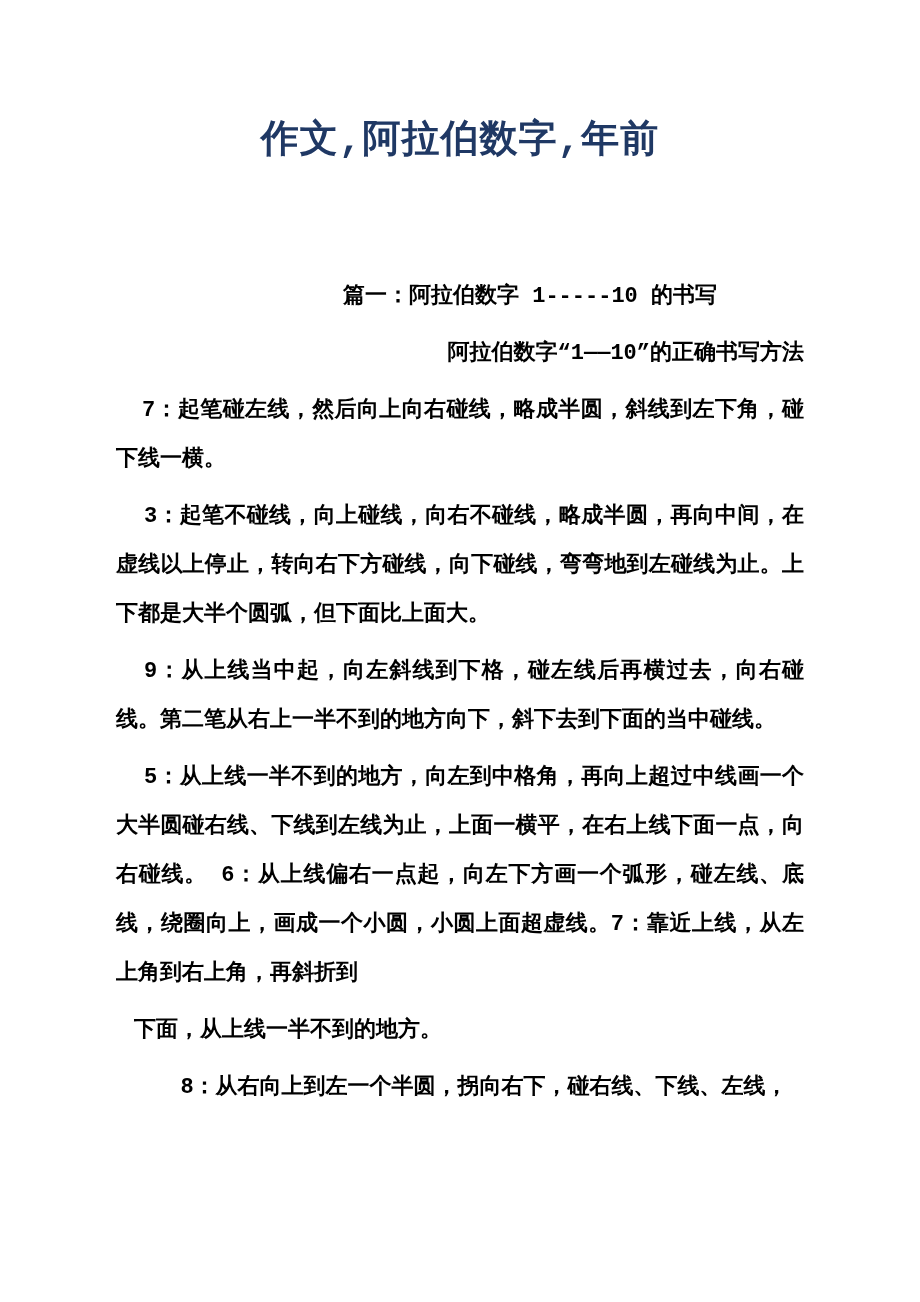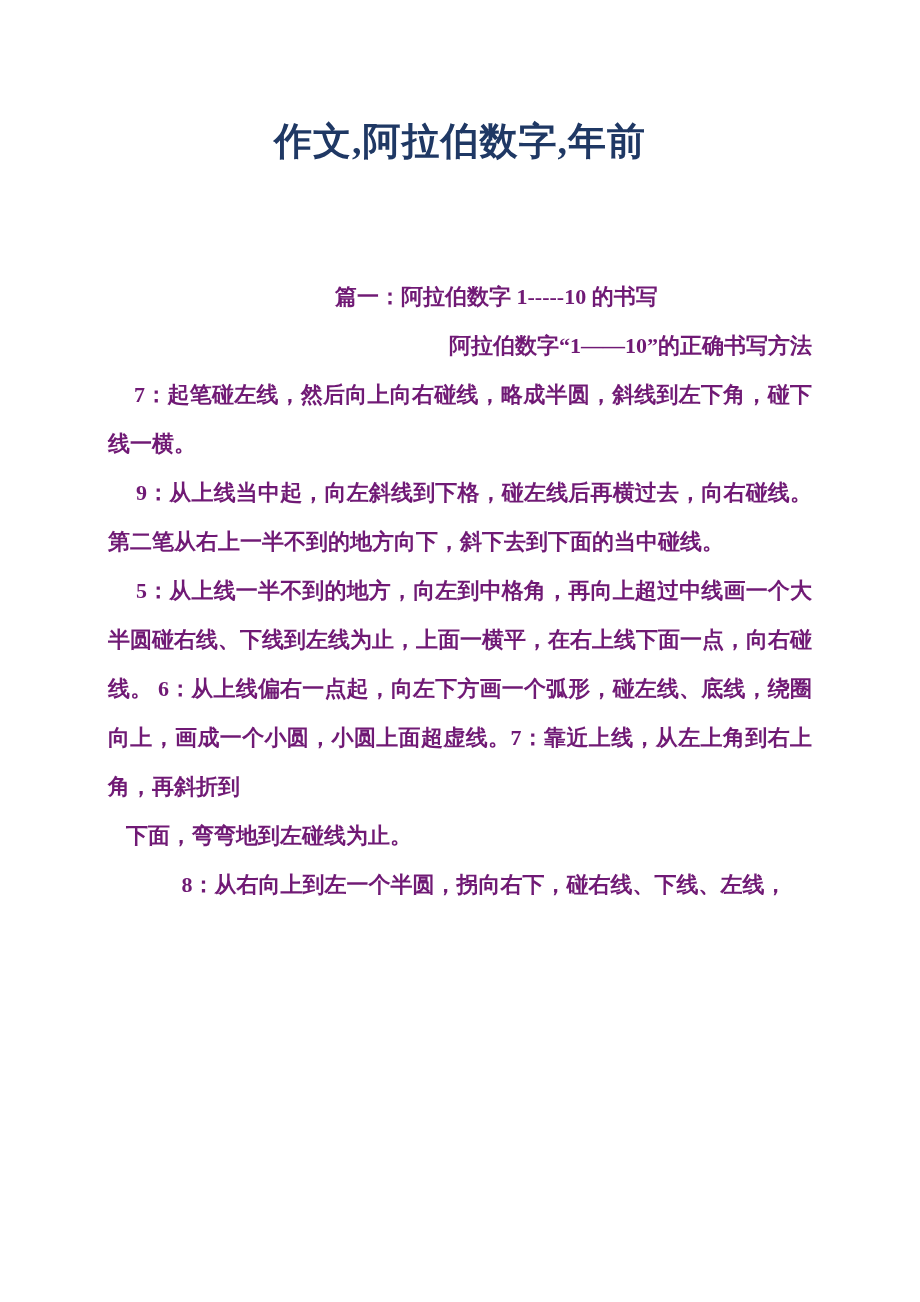--- a/index.html
+++ b/index.html
@@ -8,41 +8,41 @@
     background: #ffffff;
   }
   .page {
     position: relative;
     width: 920px;
     height: 1302px;
     background: #ffffff;
     box-sizing: border-box;
     padding: 118px 108px 0 108px;
     overflow: hidden;
-    font-family: Liberation Serif, serif;
+    font-family: Liberation Mono, monospace;
     border-radius: 14px;
   }
   .doc-title {
     font-size: 38px;
     line-height: 46px;
     font-weight: 700;
     text-align: center;
     color: #1F3864;
     letter-spacing: 1px;
     margin: 0 0 108px 0;
   }
   .body-text {
     width: 704px;
   }
   .para {
-    margin: 0;
+    margin: 8px;
     font-size: 22px;
     line-height: 49px;
     font-weight: 700;
-    color: #701a75;
+    color: #000000;
     text-align: justify;
     word-break: break-all;
   }
   .para.p0 { text-indent: 227px; text-align: left; }
   .para.p1 { text-indent: 30px;  text-align: right; }
   .para.p2 { text-indent: 44px; }
   .para.p3 { text-indent: 26px; }
   .para.p4 { text-indent: 28px; }
   .para.p5 { text-indent: 28px; }
   .para.p6 { text-indent: 28px; }
@@ -52,18 +52,19 @@
 </head>
 <body>
 
 <div class="page">
   <h1 class="doc-title">作文,阿拉伯数字,年前</h1>
 
   <div class="body-text">
     <p class="para p0">篇一：阿拉伯数字 1-----10 的书写</p>
     <p class="para p1">阿拉伯数字“1——10”的正确书写方法</p>
     <p class="para p3">7：起笔碰左线，然后向上向右碰线，略成半圆，斜线到左下角，碰下线一横。</p>
+    <p class="para p4">3：起笔不碰线，向上碰线，向右不碰线，略成半圆，再向中间，在虚线以上停止，转向右下方碰线，向下碰线，弯弯地到左碰线为止。上下都是大半个圆弧，但下面比上面大。</p>
     <p class="para p5">9：从上线当中起，向左斜线到下格，碰左线后再横过去，向右碰线。第二笔从右上一半不到的地方向下，斜下去到下面的当中碰线。</p>
     <p class="para p6">5：从上线一半不到的地方，向左到中格角，再向上超过中线画一个大半圆碰右线、下线到左线为止，上面一横平，在右上线下面一点，向右碰线。 6：从上线偏右一点起，向左下方画一个弧形，碰左线、底线，绕圈向上，画成一个小圆，小圆上面超虚线。7：靠近上线，从左上角到右上角，再斜折到</p>
-    <p class="para p7">下面，弯弯地到左碰线为止。</p>
+    <p class="para p7">下面，从上线一半不到的地方。</p>
     <p class="para p8">8：从右向上到左一个半圆，拐向右下，碰右线、下线、左线，</p>
   </div>
 </div>
 
 </body></html>

